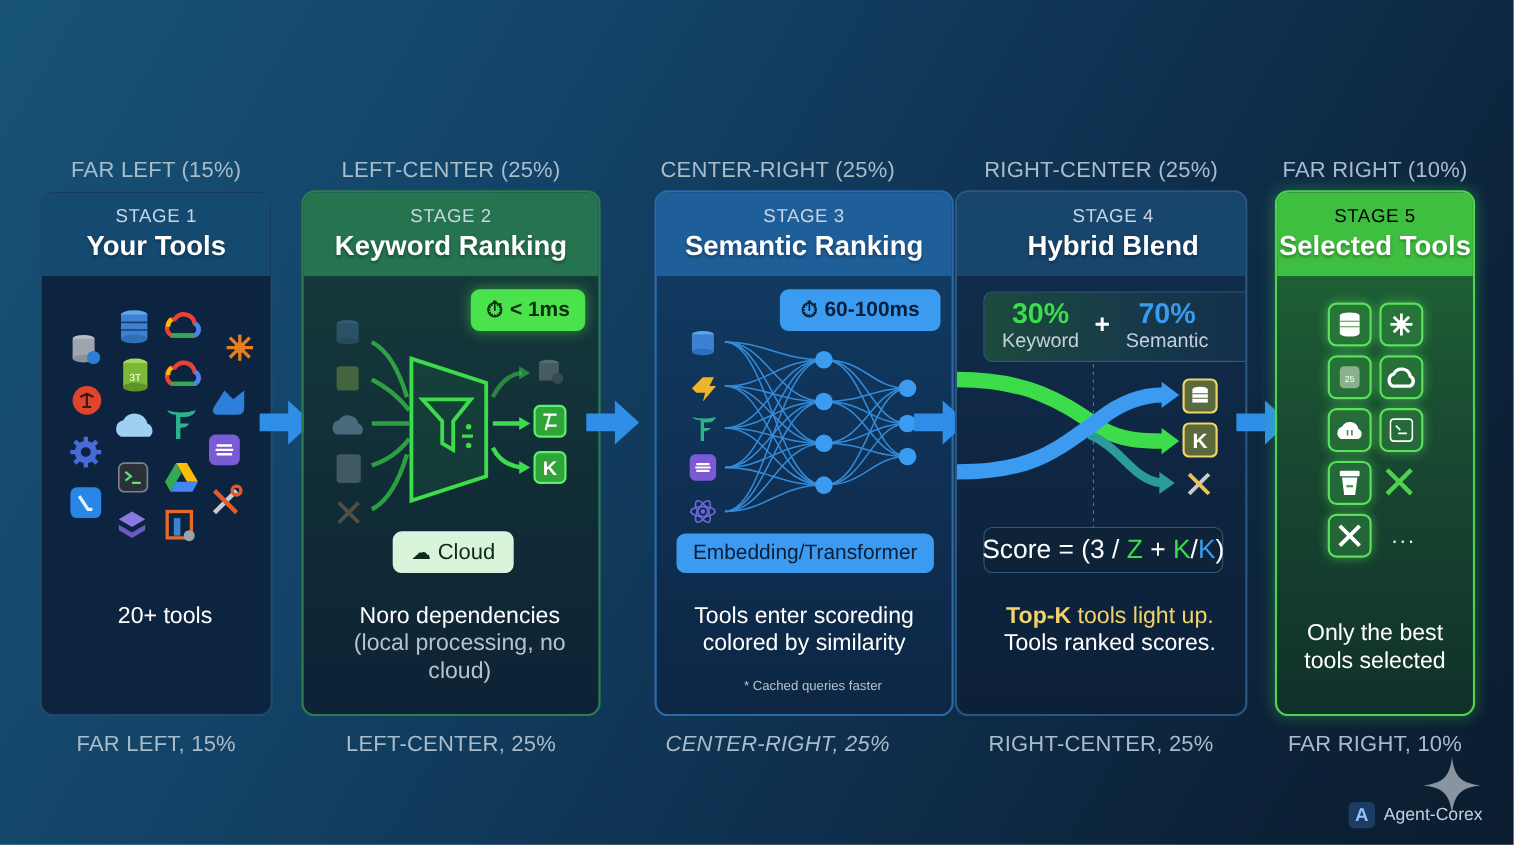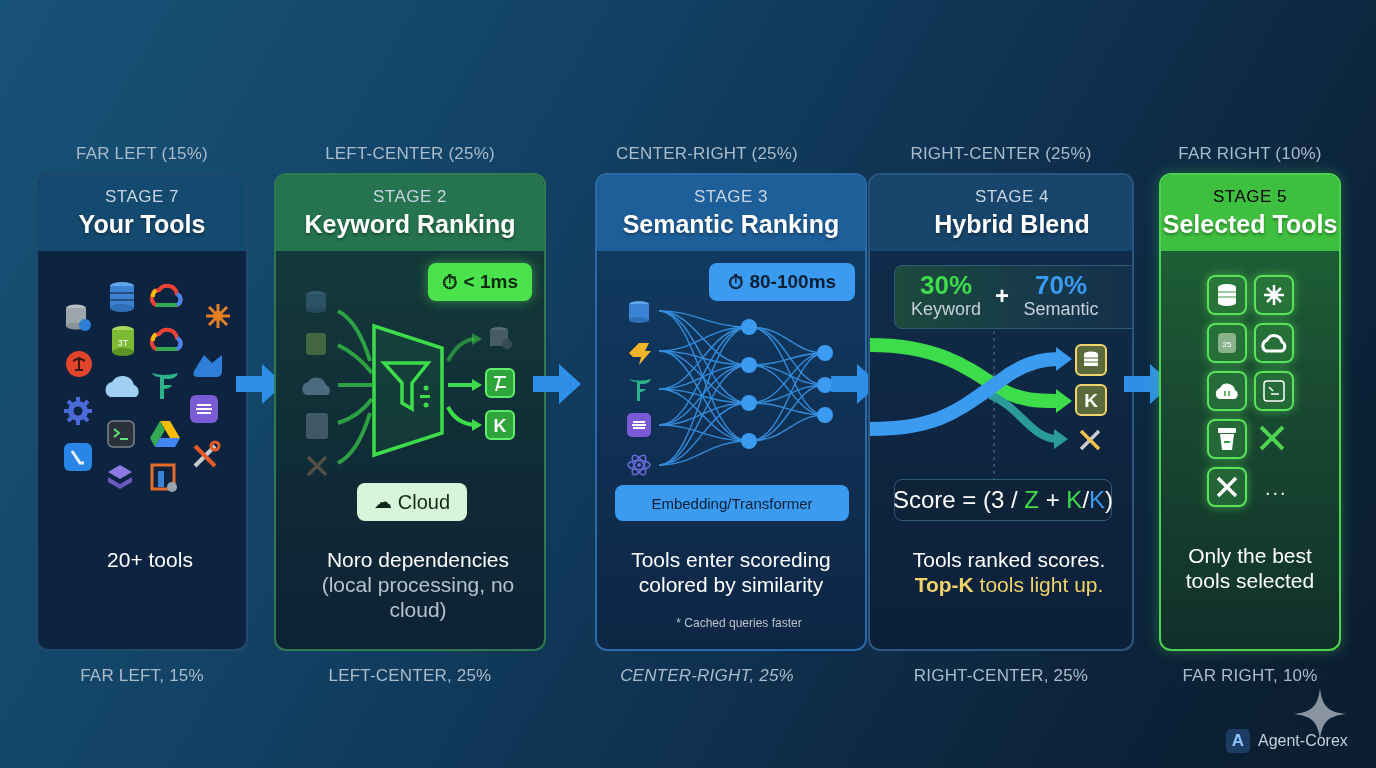--- a/index.html
+++ b/index.html
@@ -4,21 +4,21 @@
 <style>
   * { box-sizing: border-box; margin: 0; padding: 0; }
   html, body { width: 1376px; height: 768px; overflow: hidden; }
   body {
     font-family: "Liberation Sans", "DejaVu Sans", sans-serif;
     background: linear-gradient(120deg, #175377 0%, #134468 30%, #0f3150 60%, #0c2238 85%, #0b1c2f 100%);
     position: relative;
     color: #fff;
   }
   .col-label-top, .col-label-bottom {
-    position: absolute; text-align: center; font-size: 17px; color: #a9bccb; letter-spacing: 0.2px;
+    position: absolute; text-align: center; font-size: 20px; color: #a9bccb; letter-spacing: 0.2px;
   }
   .card {
     position: absolute; top: 173px; height: 478px; border-radius: 12px; overflow: hidden;
     border: 2px solid rgba(80,130,170,0.45);
   }
   .card-head {
     height: 76px; text-align: center; padding-top: 12px;
   }
   .stage-num { font-size: 17px; color: #c8d6e3; letter-spacing: 0.5px; }
   .stage-title { font-size: 25px; font-weight: bold; color: #fff; margin-top: 3px; text-shadow: 0 2px 3px rgba(0,0,0,0.35); }
@@ -59,21 +59,21 @@
 <body>
 
 <div class="col-label-top" style="left:36px;width:212px;top:144px;">FAR LEFT (15%)</div>
 <div class="col-label-top" style="left:274px;width:272px;top:144px;">LEFT-CENTER (25%)</div>
 <div class="col-label-top" style="left:571px;width:272px;top:144px;">CENTER-RIGHT (25%)</div>
 <div class="col-label-top" style="left:868px;width:266px;top:144px;">RIGHT-CENTER (25%)</div>
 <div class="col-label-top" style="left:1159px;width:182px;top:144px;">FAR RIGHT (10%)</div>
 
 <div class="card" id="card1">
   <div class="card-head">
-    <div class="stage-num">STAGE 7</div>
+    <div class="stage-num">STAGE 1</div>
     <div class="stage-title">Your Tools</div>
   </div>
   <div class="card-body">
     <svg width="212" height="260" viewBox="0 0 212 260" style="position:absolute;left:0;top:0">
 
       <g transform="translate(28,54)">
         <ellipse cx="10" cy="3" rx="10" ry="3.5" fill="#b8bec4"></ellipse>
           <rect x="0" y="3" width="20" height="18" fill="#9ea6ad"></rect>
           <ellipse cx="10" cy="21" rx="10" ry="3.5" fill="#8a9299"></ellipse>
         <circle cx="19" cy="20" r="6" fill="#2d7fd6"></circle>
@@ -269,21 +269,21 @@
   </svg>
 
 <div class="card" id="card3">
   <div class="card-head">
     <div class="stage-num">STAGE 3</div>
     <div class="stage-title">Semantic Ranking</div>
   </div>
   <div class="card-body">
     <div class="badge" style="left:112px;top:12px;width:146px;height:38px;background:#3a9bf0;color:#0a1e36;font-size:19px;">
       <span style="font-size:20px;">⏱</span>
-      <span>80-100ms</span>
+      <span>60-100ms</span>
     </div>
     <svg width="272" height="200" viewBox="0 0 272 200" style="position:absolute;left:0;top:36px">
       <g transform="translate(32,14)">
           <ellipse cx="10" cy="3" rx="10" ry="3" fill="#5fa6ea"></ellipse>
           <rect y="3" width="20" height="16" fill="#3b82d4"></rect>
           <ellipse cx="10" cy="19" rx="10" ry="3" fill="#2f6fb8"></ellipse>
         </g>
       <g transform="translate(30,52)">
           <path d="M2 14 l10 -10 h10 l-4 8 h6 l-12 14 l2 -8 h-8 z" fill="#f0b429"></path>
         </g>
@@ -337,21 +337,21 @@
       <g fill="#3a9bf0">
         <circle cx="152" cy="40" r="8"></circle>
           <circle cx="152" cy="78" r="8"></circle>
           <circle cx="152" cy="116" r="8"></circle>
           <circle cx="152" cy="154" r="8"></circle>
         <circle cx="228" cy="66" r="8"></circle>
           <circle cx="228" cy="98" r="8"></circle>
           <circle cx="228" cy="128" r="8"></circle>
       </g>
     </svg>
-    <div class="badge" style="left:18px;top:234px;width:234px;height:36px;background:#3a9bf0;color:#0a1e36;font-size:15px;font-weight:normal;">Embedding/Transformer</div>
+    <div class="badge" style="left:18px;top:234px;width:234px;height:36px;background:#3a9bf0;color:#0a1e36;font-size:19px;font-weight:normal;">Embedding/Transformer</div>
     <div class="desc" style="top:296px;padding:0 26px;">Tools enter scoreding colored by similarity</div>
     <div class="desc sub" style="top:360px;font-size:12px;color:#b7c3cc;">* Cached queries faster</div>
   </div>
 </div>
 
 <svg class="arrow" style="left:829px;top:362px" viewBox="0 0 52 44">
     <path d="M2 14 h26 v-12 l22 20 l-22 20 v-12 h-26 z" fill="#2f8fe8"></path>
   </svg>
 
 <div class="card" id="card4">
@@ -392,22 +392,22 @@
         </g>
       <g transform="translate(208,98)">
           <path d="M3 22 l18 -18" stroke="#c8ccd0" stroke-width="3.5"></path>
           <path d="M3 4 l18 18" stroke="#f2c14a" stroke-width="3.5"></path>
         </g>
     </svg>
     <div style="position:absolute;left:24px;top:228px;width:218px;height:42px;border:1.5px solid #2f5a78;border-radius:8px;background:#0e2238;display:flex;align-items:center;justify-content:center;font-size:24px;color:#fff;white-space:pre;">
       <span>Score = (3 / </span><span style="color:#3ddc4a">Z</span><span> + </span><span style="color:#3ddc4a">K</span><span>/</span><span style="color:#3a9bf0">K</span><span>)</span>
     </div>
     <div class="desc" style="top:296px;">
+      <div style="color:#f2d36b;"><b>Top-K</b><span style="white-space:pre;"> tools light up.</span></div>
       <div>Tools ranked scores.</div>
-      <div style="color:#f2d36b;"><b>Top-K</b><span style="white-space:pre;"> tools light up.</span></div>
     </div>
   </div>
 </div>
 
 <svg class="arrow" style="left:1122px;top:362px" viewBox="0 0 52 44">
     <path d="M2 14 h26 v-12 l22 20 l-22 20 v-12 h-26 z" fill="#2f8fe8"></path>
   </svg>
 
 <div class="card" id="card5">
   <div class="card-head">
@@ -464,21 +464,21 @@
       <svg width="30" height="30">
           <path d="M4 26 l22 -22 M4 4 l22 22" stroke="#4ed34e" stroke-width="4"></path>
         </svg>
     </div>
     <div class="sel-tile" style="left:46px;top:216px;">
       <svg width="24" height="24">
           <path d="M3 21 l18 -18 M3 3 l18 18" stroke="#fff" stroke-width="3.5"></path>
         </svg>
     </div>
     <div style="position:absolute;left:104px;top:226px;font-size:20px;color:#e8f2e8;letter-spacing:2px;">...</div>
-    <div class="desc" style="top:292px;padding:0 20px;">Only the best tools selected</div>
+    <div class="desc" style="top:312px;padding:0 20px;">Only the best tools selected</div>
   </div>
 </div>
 
 <div class="col-label-bottom" style="left:36px;width:212px;top:666px;">FAR LEFT, 15%</div>
 <div class="col-label-bottom" style="left:274px;width:272px;top:666px;">LEFT-CENTER, 25%</div>
 <div class="col-label-bottom" style="left:571px;width:272px;top:666px;font-style:italic;">CENTER-RIGHT, 25%</div>
 <div class="col-label-bottom" style="left:868px;width:266px;top:666px;">RIGHT-CENTER, 25%</div>
 <div class="col-label-bottom" style="left:1159px;width:182px;top:666px;">FAR RIGHT, 10%</div>
 
 <svg style="position:absolute;left:1294px;top:688px" width="52" height="52" viewBox="0 0 52 52">

